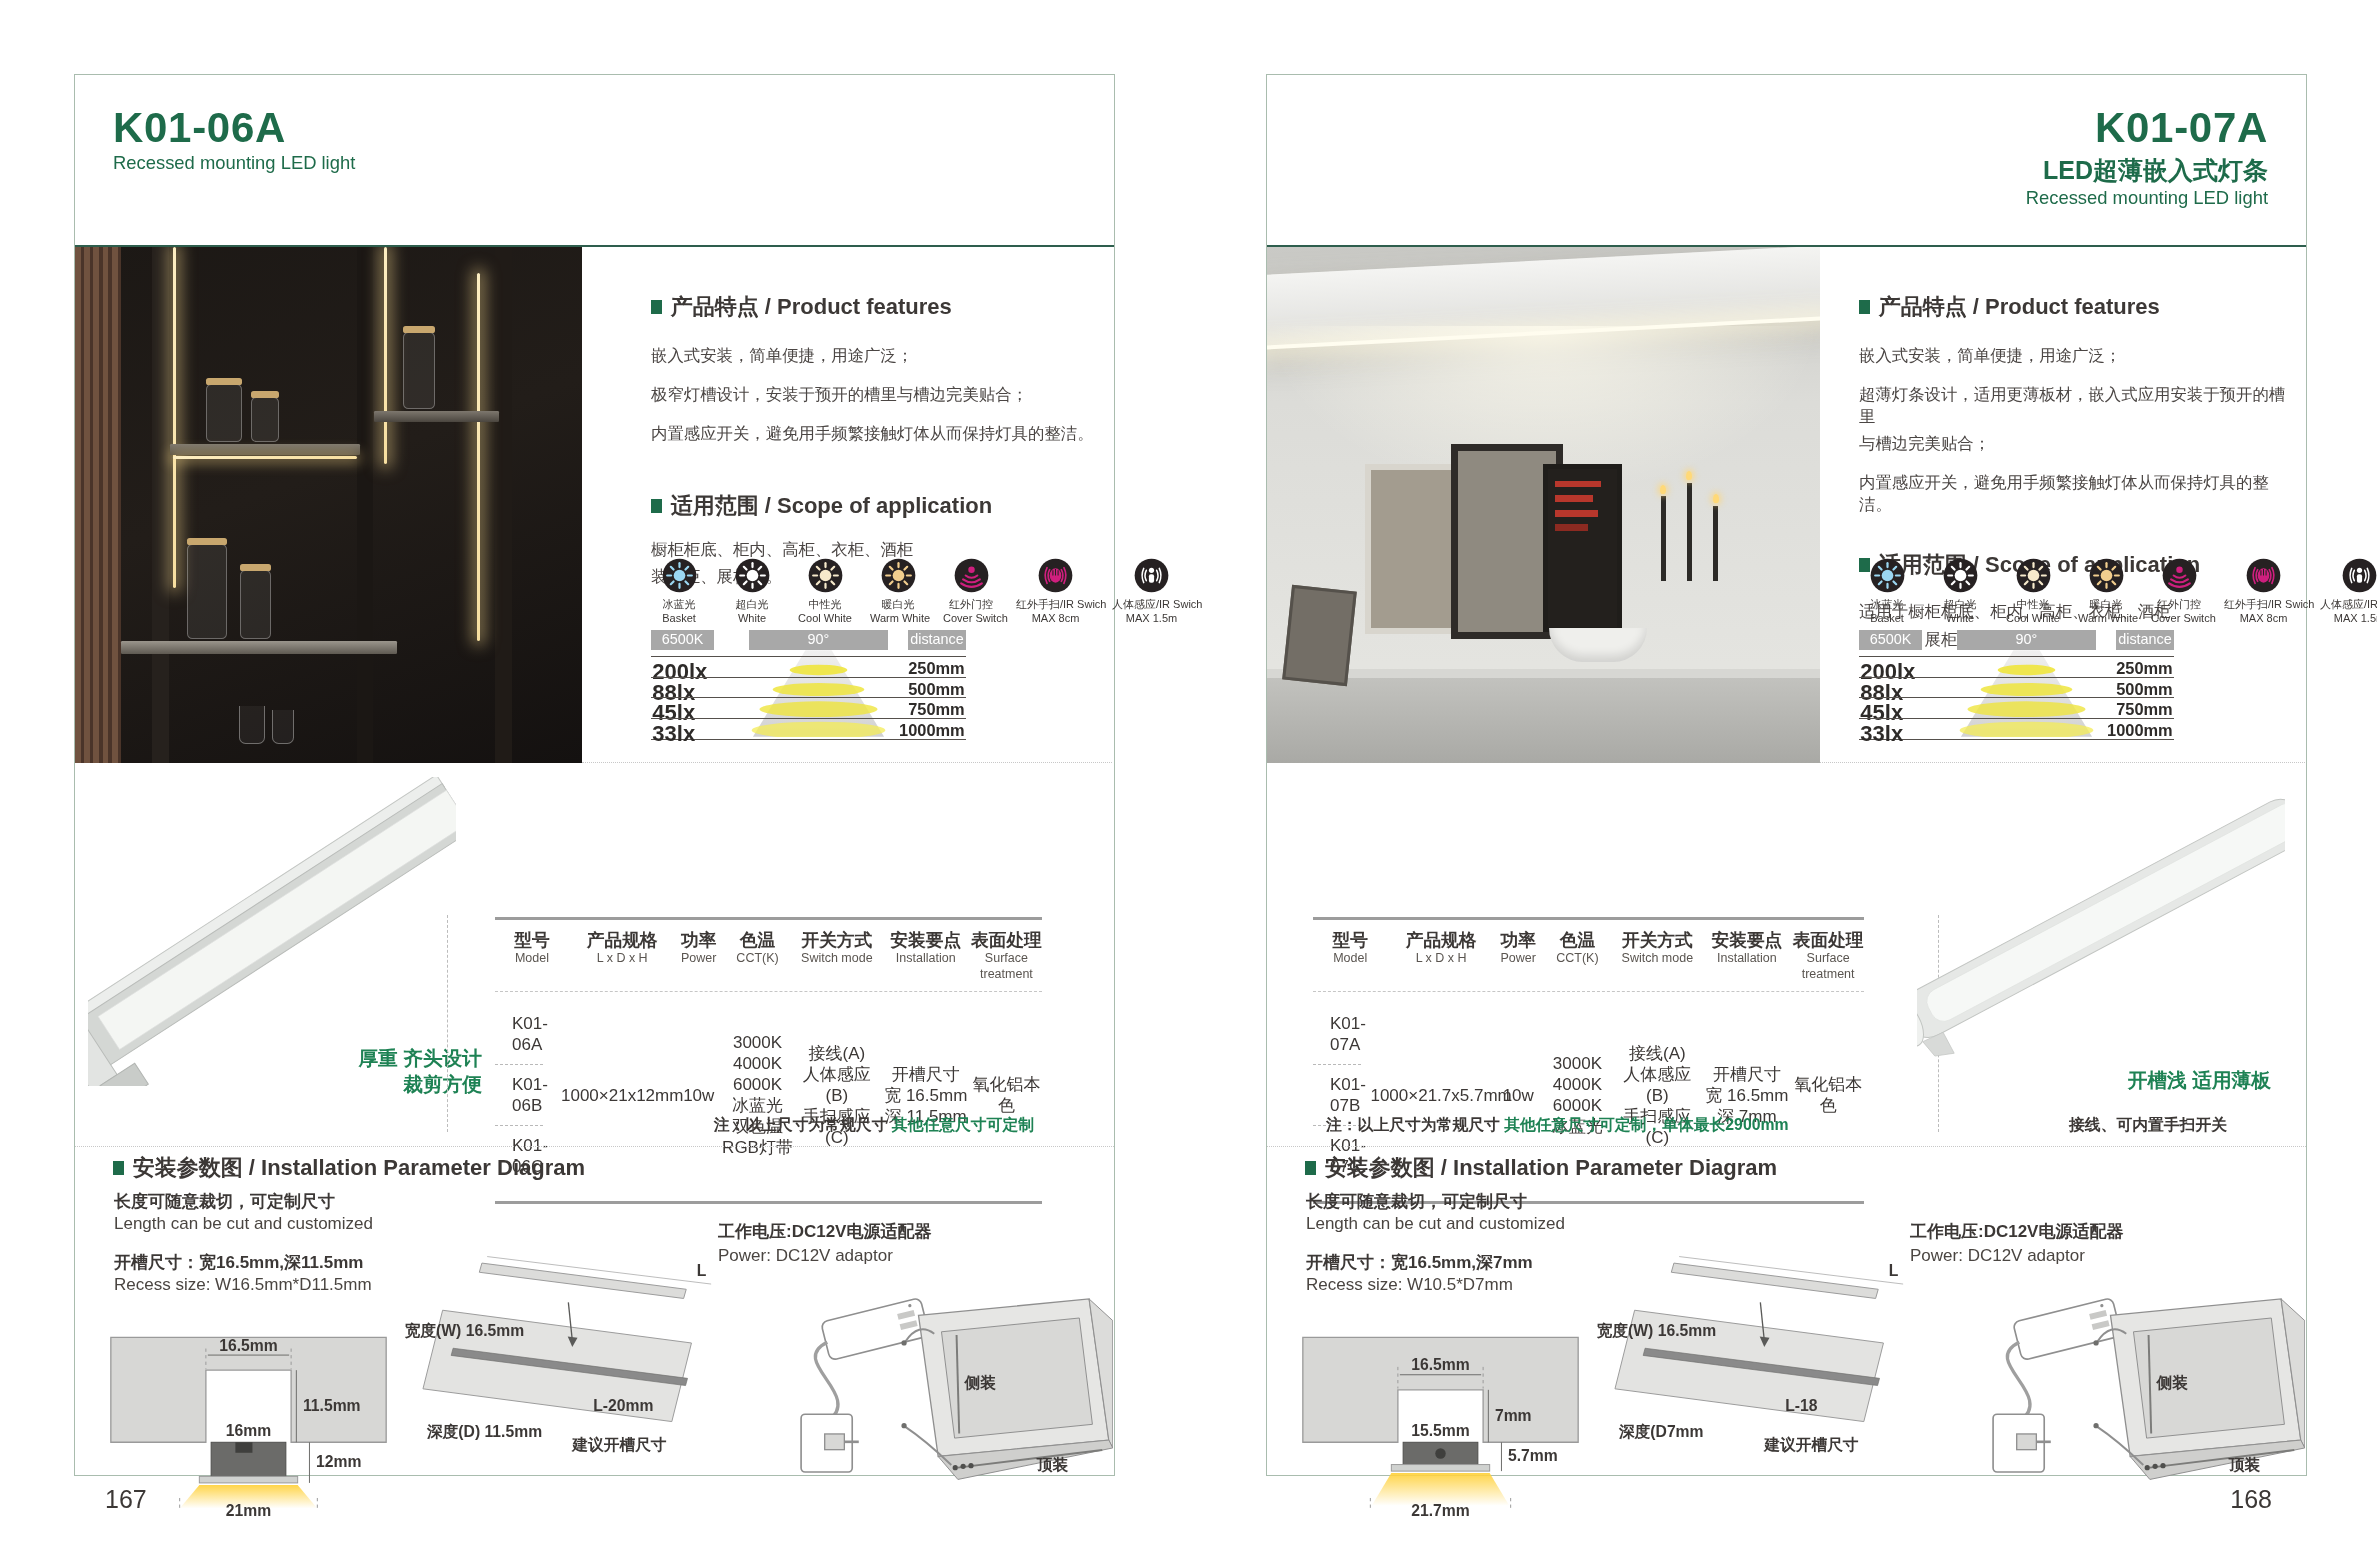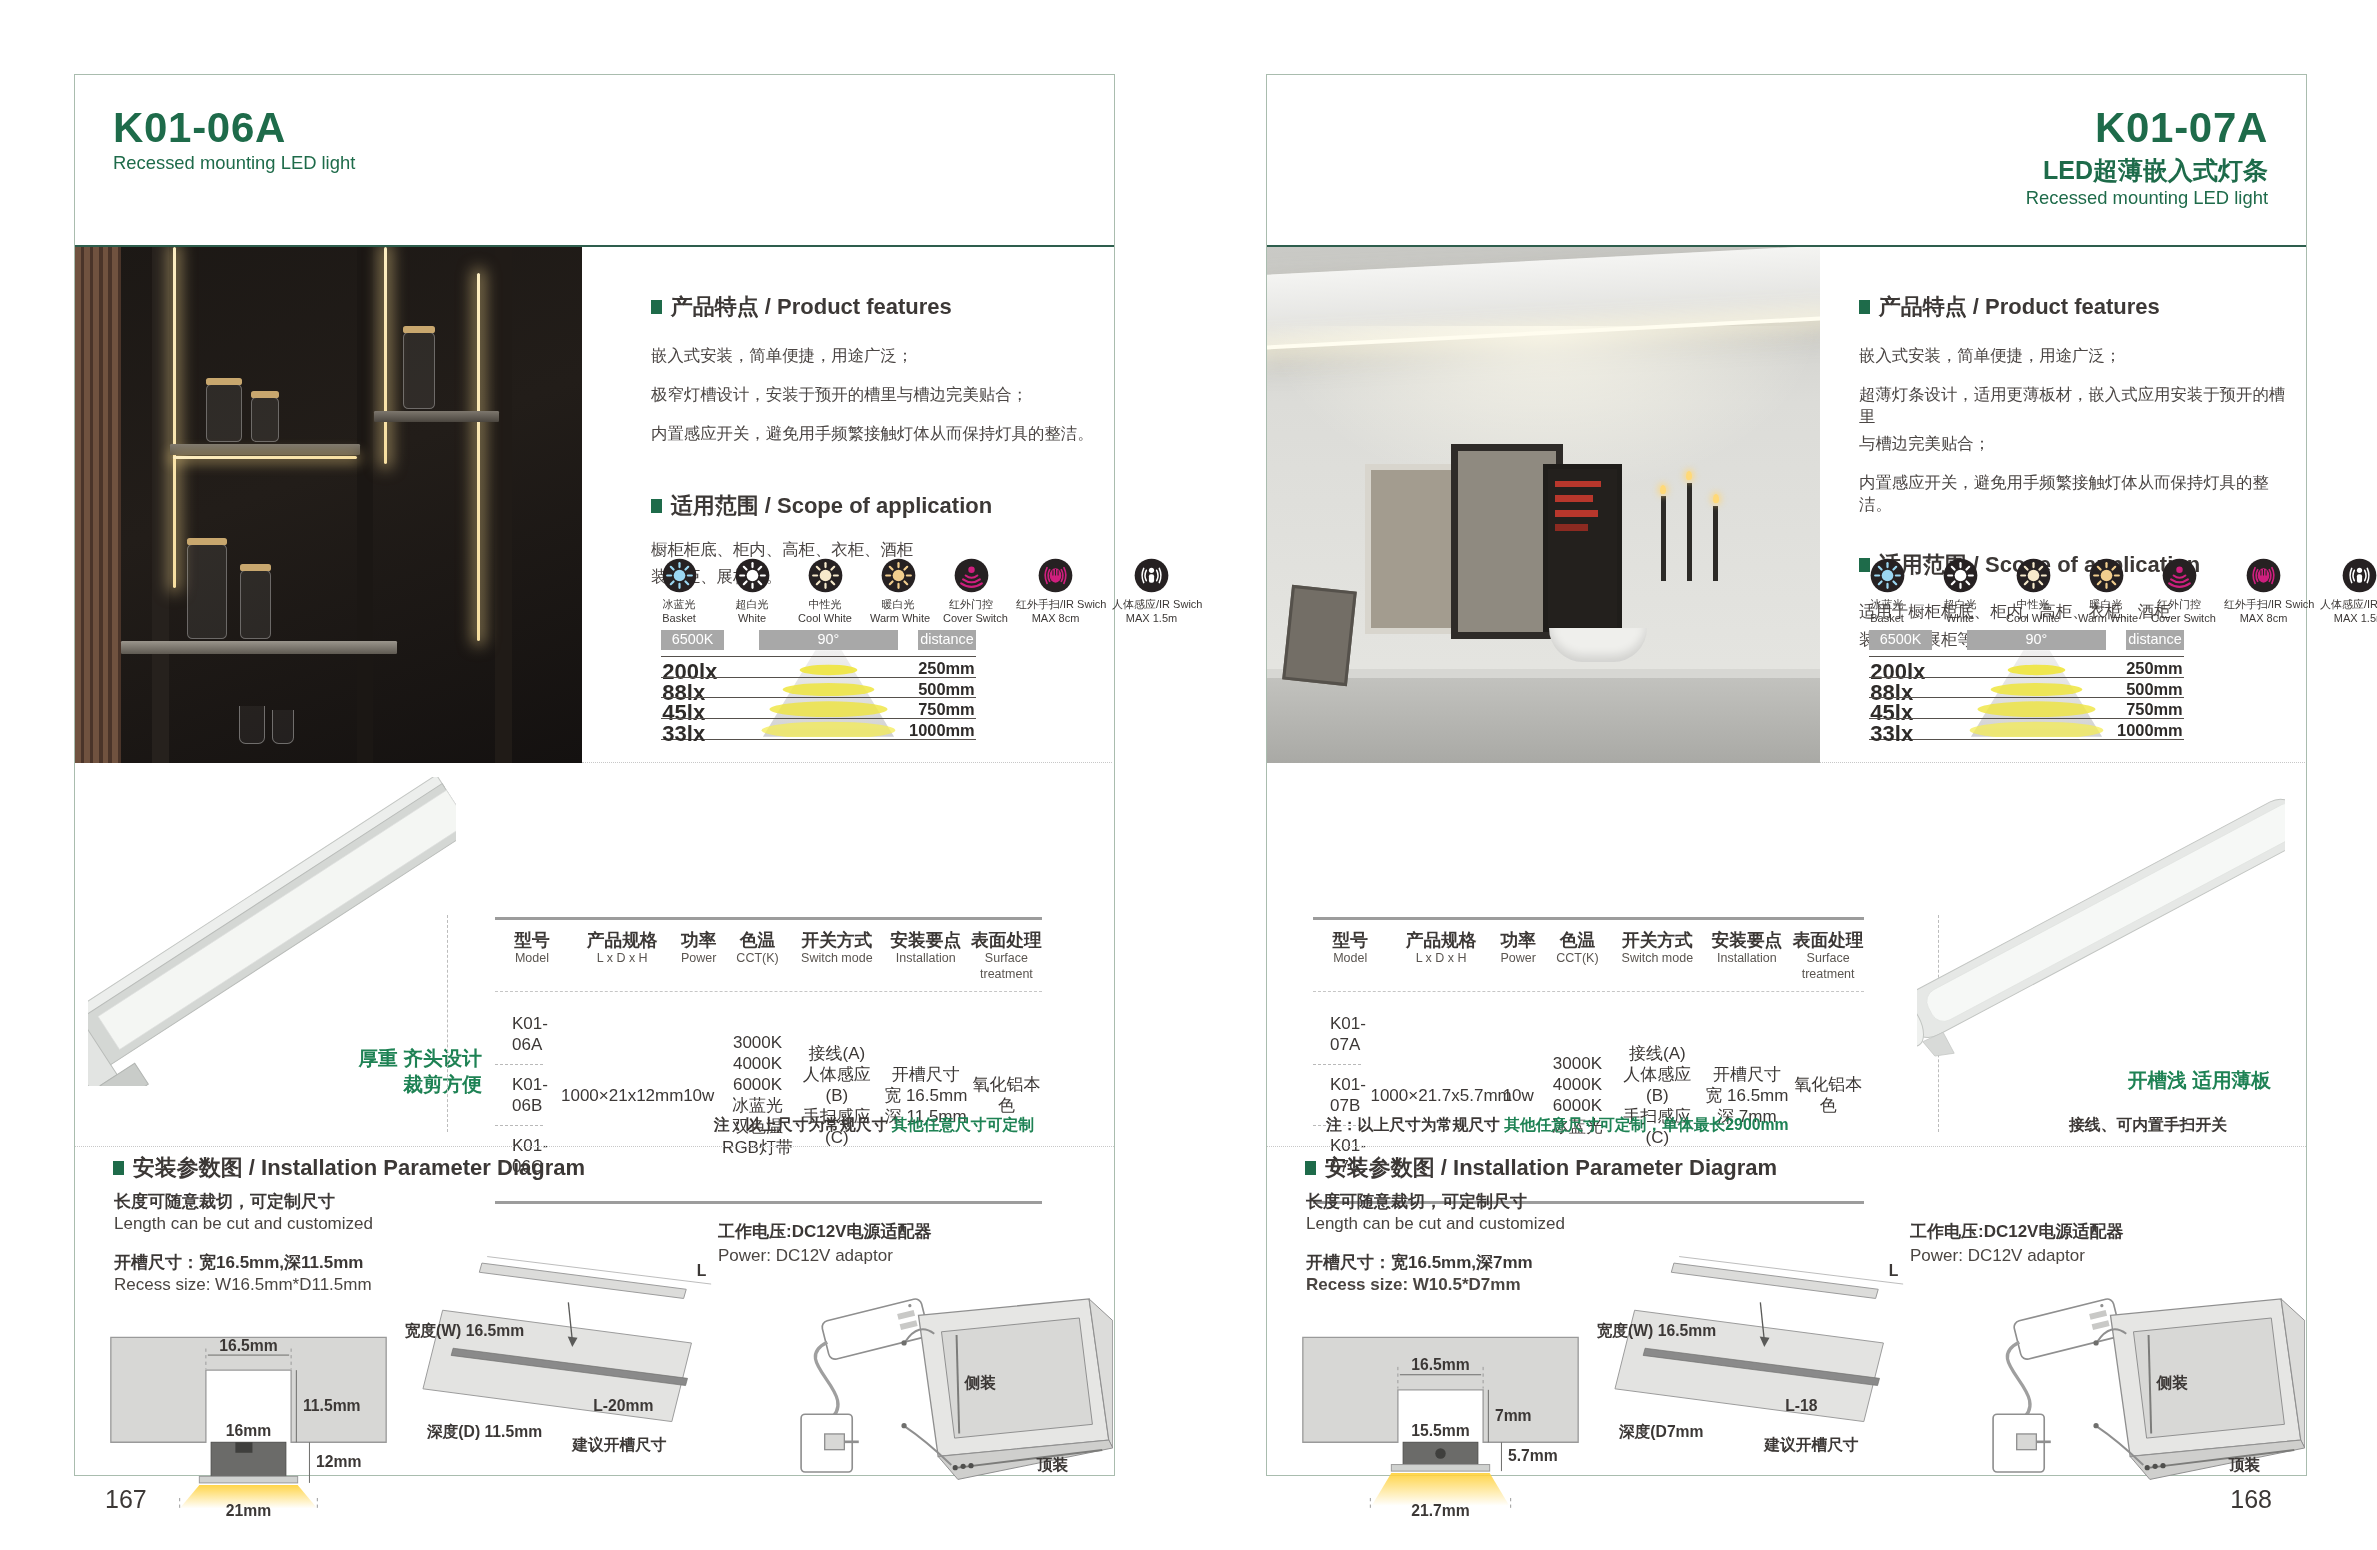--- a/index.html
+++ b/index.html
@@ -48,21 +48,21 @@
 
   
   .icons{position:absolute;display:flex;gap:17px;}
   .icon-item{width:56px;text-align:center;flex:0 0 auto;}
   .icon-item.wide{width:79px;}
   .icon-item svg{display:block;margin:0 auto;}
   .ic-zh{font-size:11px;color:#3c3836;margin-top:5.3px;line-height:13.8px;white-space:nowrap;}
   .ic-en{font-size:11px;color:#3c3836;line-height:13.8px;white-space:nowrap;}
 
   
-  .ph{position:absolute;width:315px;height:113px;margin-left:10px;}
+  .ph{position:absolute;width:315px;height:113px;}
   .badge{position:absolute;top:0;height:19.7px;background:#a8a8a8;color:#fff;font-size:14.4px;line-height:19.7px;text-align:center;}
   .b-cct{left:0;width:63px;}
   .b-angle{left:98px;width:139px;}
   .b-dist{left:257px;width:58px;}
   .ph-rows{position:absolute;top:26px;left:0;width:100%;}
   .ph-row{position:relative;height:19.7px;border-top:1.3px solid #55504c;}
   .ph-rows{border-bottom:1.3px solid #55504c;}
   .lux{position:absolute;left:1.3px;top:2px;font-size:22px;font-weight:600;color:#2e2b29;}
   .mm{position:absolute;right:1.3px;top:2px;font-size:16.4px;font-weight:600;color:#2e2b29;}
   .beam{position:absolute;left:98px;top:19.7px;}
@@ -763,21 +763,21 @@
   </div>
   <div class="dot-h" style="left:0;top:1071px;width:100%;"></div>
 
   <div class="inst-h sec-h">
     <span class="sq"></span>
     <span>安装参数图 / Installation Parameter Diagram</span>
   </div>
   <div class="abs inst-txt-zh" style="left:39px;top:1116px;">长度可随意裁切，可定制尺寸</div>
   <div class="abs inst-txt-en" style="left:39px;top:1138px;">Length can be cut and customized</div>
   <div class="abs inst-txt-zh" style="left:39px;top:1177px;">开槽尺寸：宽16.5mm,深7mm</div>
-  <div class="abs inst-txt-en" style="left:39px;top:1199px;font-weight:bold;">Recess size: W10.5*D7mm</div>
+  <div class="abs inst-txt-en" style="left:39px;top:1199px;">Recess size: W10.5*D7mm</div>
 
   <svg class="abs" style="left:26px;top:1226px;" width="295" height="217" viewBox="0 0 450 330">
     <path d="M15,55 H435 V215 H290 V135 H160 V215 H15 Z" fill="#d7d7d5" stroke="#9a9a9a" stroke-width="2"></path>
     <g stroke="#9a9a9a" stroke-width="1.5" stroke-dasharray="5 5">
       <line x1="160" y1="100" x2="160" y2="133"></line>
         <line x1="290" y1="100" x2="290" y2="133"></line>
       <line x1="118" y1="300" x2="118" y2="318"></line>
         <line x1="332" y1="300" x2="332" y2="318"></line>
     </g>
     <line x1="163" y1="112" x2="287" y2="112" stroke="#6b6b69" stroke-width="1.5"></line>

